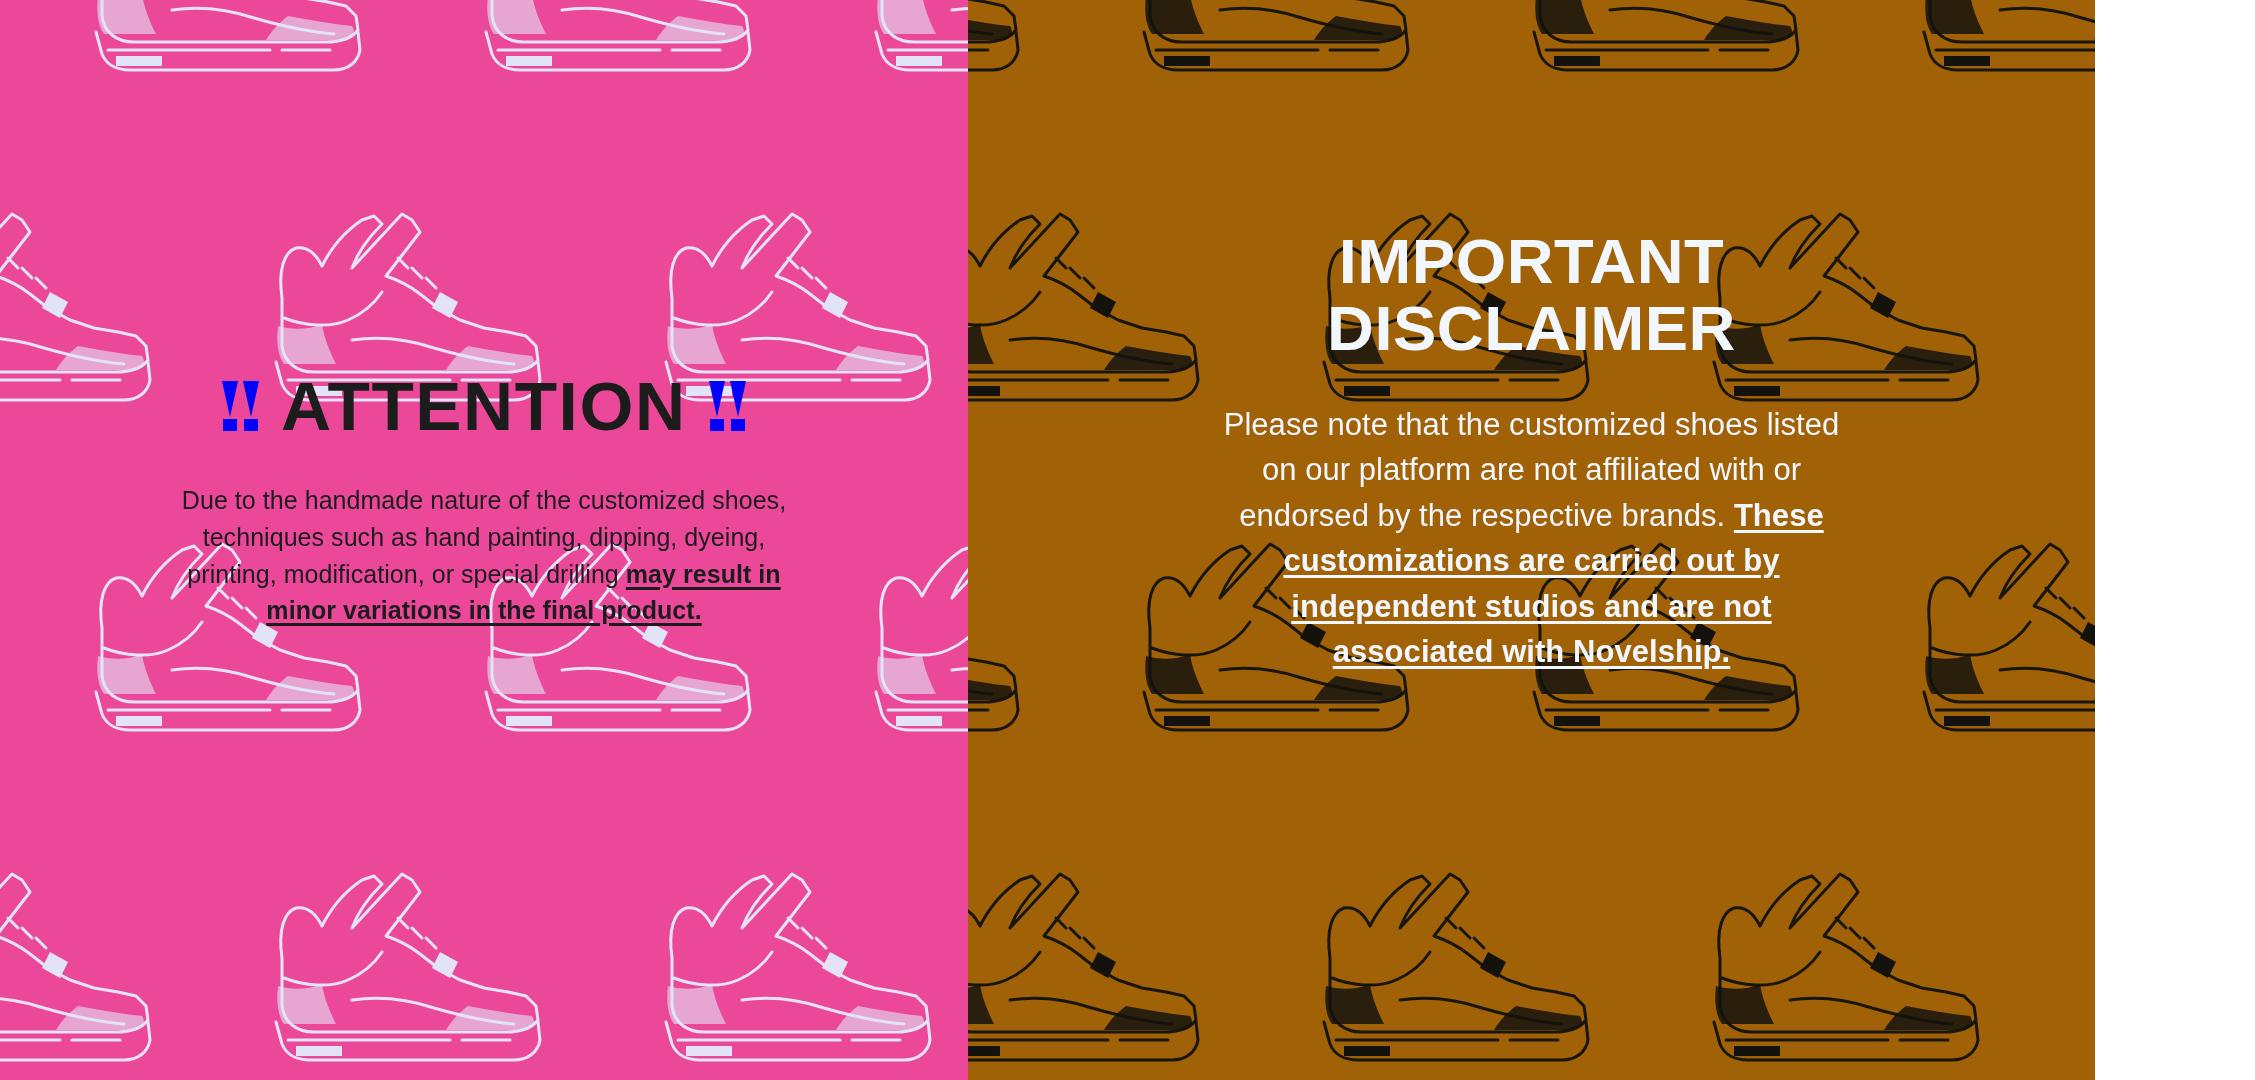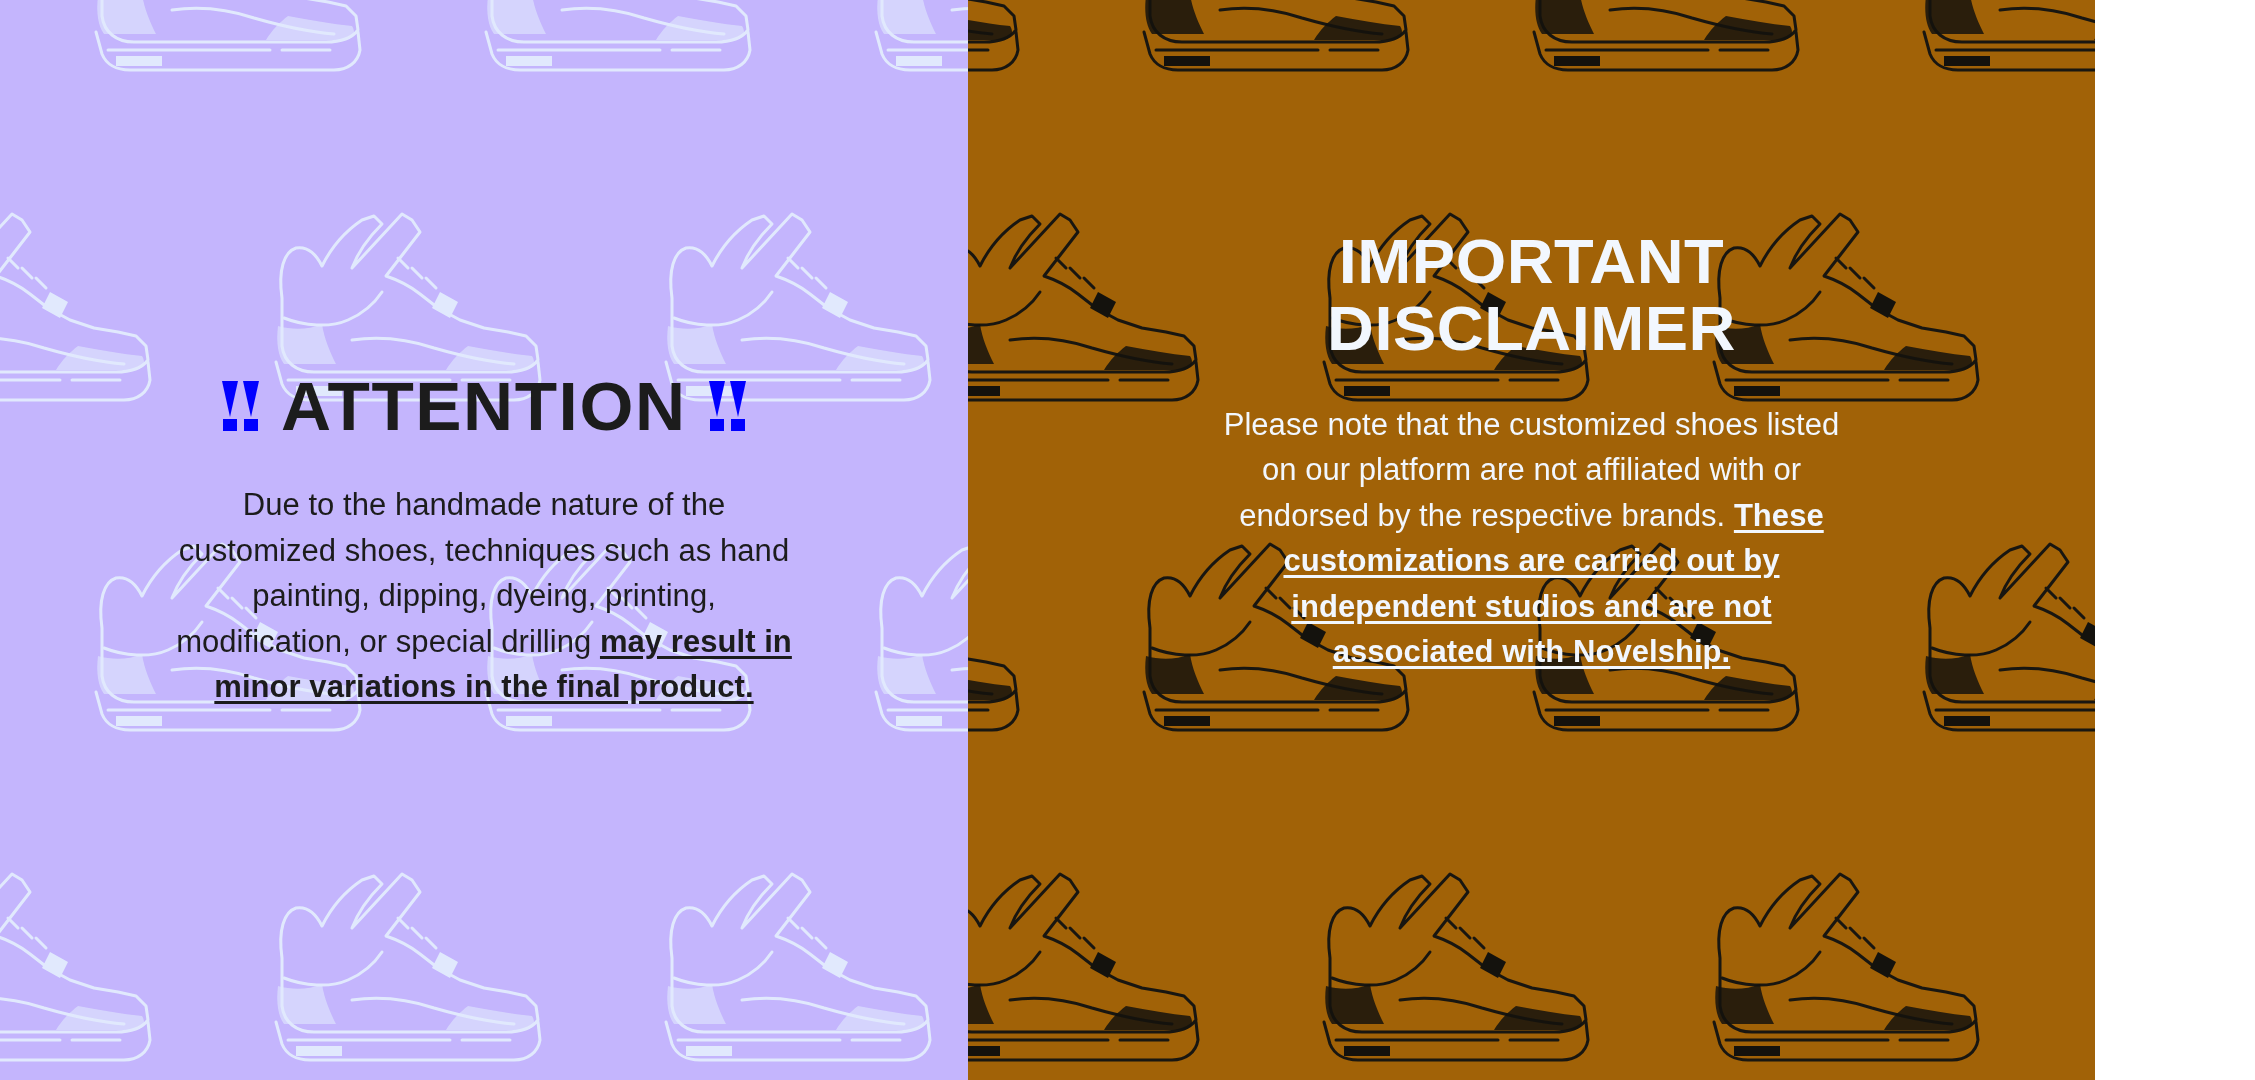--- a/index.html
+++ b/index.html
@@ -23,21 +23,21 @@
   .panel {
     position: relative;
     height: 1080px;
     overflow: hidden;
     display: flex;
     flex-direction: column;
     align-items: center;
     justify-content: flex-start;
   }
 
-  .panel-left  { width: 968px; background: #c4b5fd; }
+  .panel-left  { width: 968px; background: #ec4899; }
   .panel-right { width: 1127px; background: #a16207; }
 
   .pattern-layer {
     position: absolute;
     inset: 0;
     pointer-events: none;
     z-index: 0;
   }
   .pattern-layer svg { display: block; width: 100%; height: 100%; }
 
@@ -97,21 +97,21 @@
     left: 1px;
     width: 14px;
     height: 12px;
     background: #0000ff;
   }
 
   .body-left {
     margin: 42px 0 0 0;
     width: 620px;
     text-align: center;
-    font-size: 31px;
+    font-size: 25px;
     line-height: 1.47;
     color: #1c1c1c;
     font-weight: 400;
     letter-spacing: 0.05px;
   }
   .body-left .emph {
     font-weight: 700;
     text-decoration: underline;
     text-underline-offset: 4px;
     text-decoration-thickness: 2.5px;

